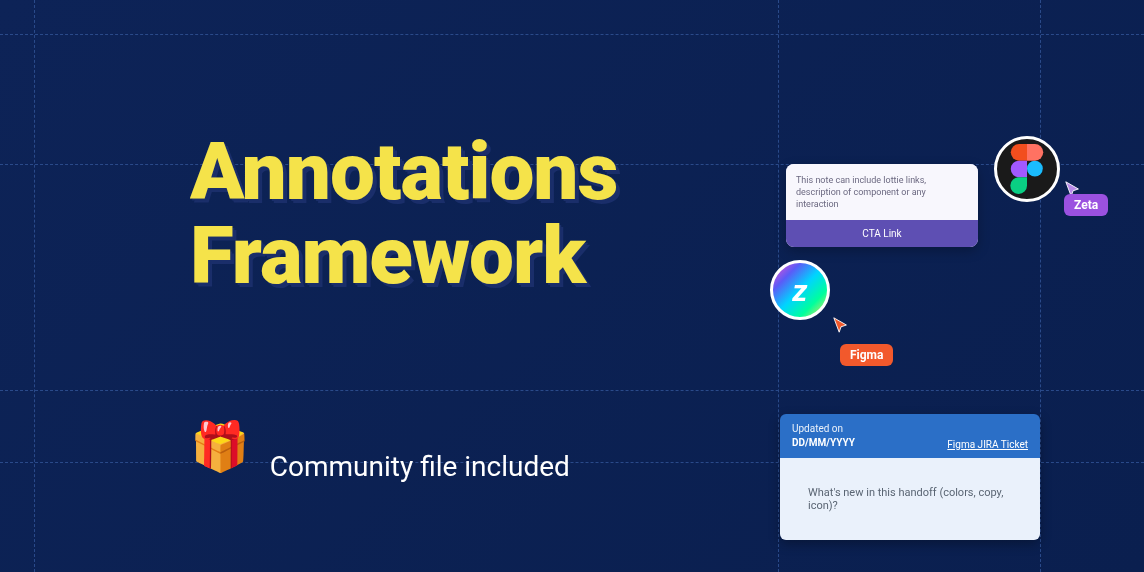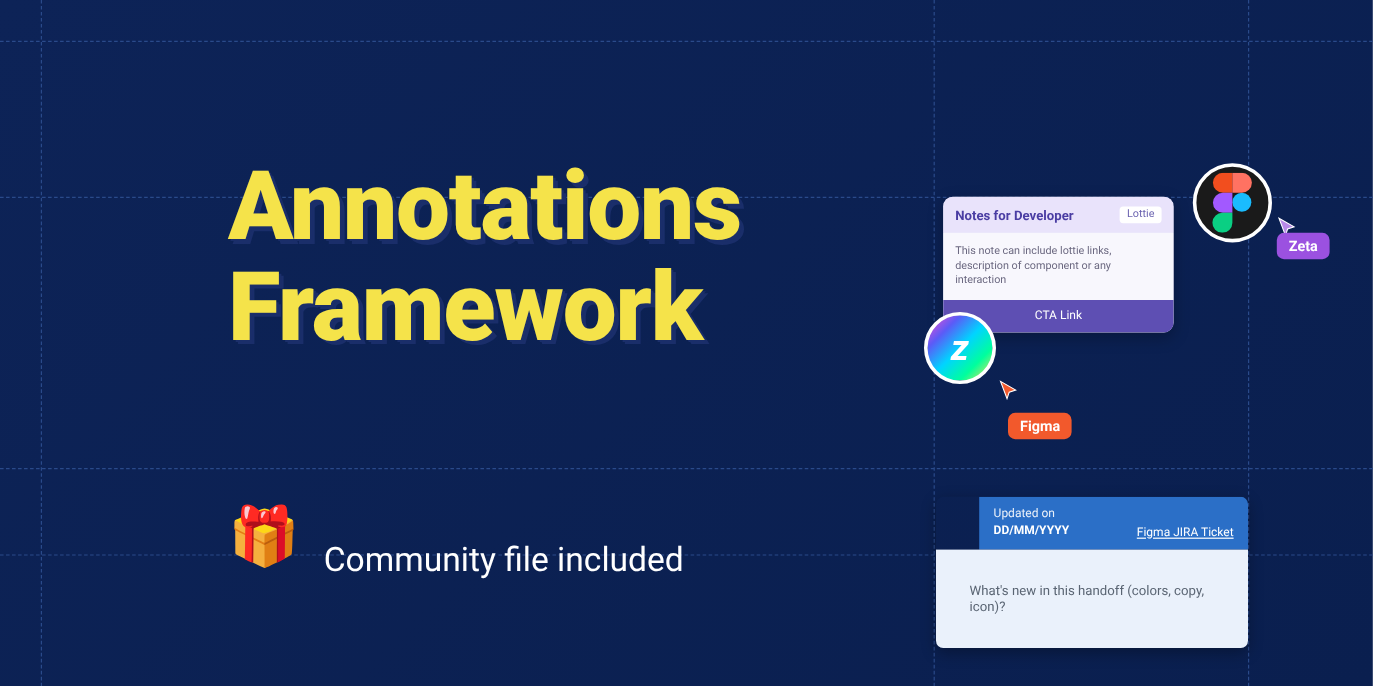--- a/index.html
+++ b/index.html
@@ -39,21 +39,21 @@
   .z-circle { position:absolute; left:770px; top:260px; width:60px; height:60px; border-radius:50%; border:3px solid #fff; overflow:hidden;
               background: linear-gradient(135deg, #ff4ecd 0%, #5b5bf7 25%, #00d4ff 50%, #00ff9d 75%, #ffe14e 100%); display:flex; align-items:center; justify-content:center;}
   .z-circle .zl { color:#fff; font-weight:700; font-size:30px; font-style:italic;}
 
   .cursor-figma { position:absolute; left:832px; top:316px; }
   .cursor-figma .ptr { width:18px; height:18px; }
   .figma-tag { position:absolute; left:840px; top:344px; background:#f2592c; color:#fff; font-size:12px; font-weight:700; padding:4px 10px; border-radius:6px;}
 
   
   .jira-card { position:absolute; left:780px; top:414px; width:260px; border-radius:6px; overflow:hidden; box-shadow:0 4px 12px rgba(0,0,0,.3);}
-  .jira-head { background:#2b6fc7; color:#fff; padding:8px 12px; display:flex; justify-content:space-between; align-items:flex-end;margin-left:36px;}
+  .jira-head { background:#2b6fc7; color:#fff; padding:8px 12px; display:flex; justify-content:space-between; align-items:flex-end;}
   .jira-left { font-size:10px; line-height:1.4;}
   .jira-left .lbl { font-weight:400; opacity:.9;}
   .jira-left .val { font-weight:700; }
   .jira-link { font-size:10px; text-decoration:underline; color:#fff;}
   .jira-body { background:#eaf1fb; padding:28px; font-size:11px; color:#5a6573;}
 </style>
 </head>
 <body>
 
 <div class="guide guide-h" style="top:34px"></div>
@@ -68,24 +68,20 @@
   <div>Annotations</div>
   <div>Framework</div>
 </div>
 
 <div class="sub">
   <span class="gift">🎁</span>
   <span class="sub-text">Community file included</span>
 </div>
 
 <div class="note-card">
-  <div class="note-head">
-    <span class="note-title">Notes for Developer</span>
-    <span class="note-tag">Lottie</span>
-  </div>
   <div class="note-body">This note can include lottie links, description of component or any interaction</div>
   <div class="note-cta">CTA Link</div>
 </div>
 
 <div class="figma-circle">
   <svg viewBox="0 0 38 57">
     <circle cx="28" cy="28" r="9" fill="#1abcfe"></circle>
     <path d="M10 0h9v19h-9a9.5 9.5 0 010-19z" fill="#f24e1e"></path>
     <path d="M19 0h9a9.5 9.5 0 010 19h-9z" fill="#ff7262"></path>
     <path d="M10 19h9v19h-9a9.5 9.5 0 010-19z" fill="#a259ff"></path>

